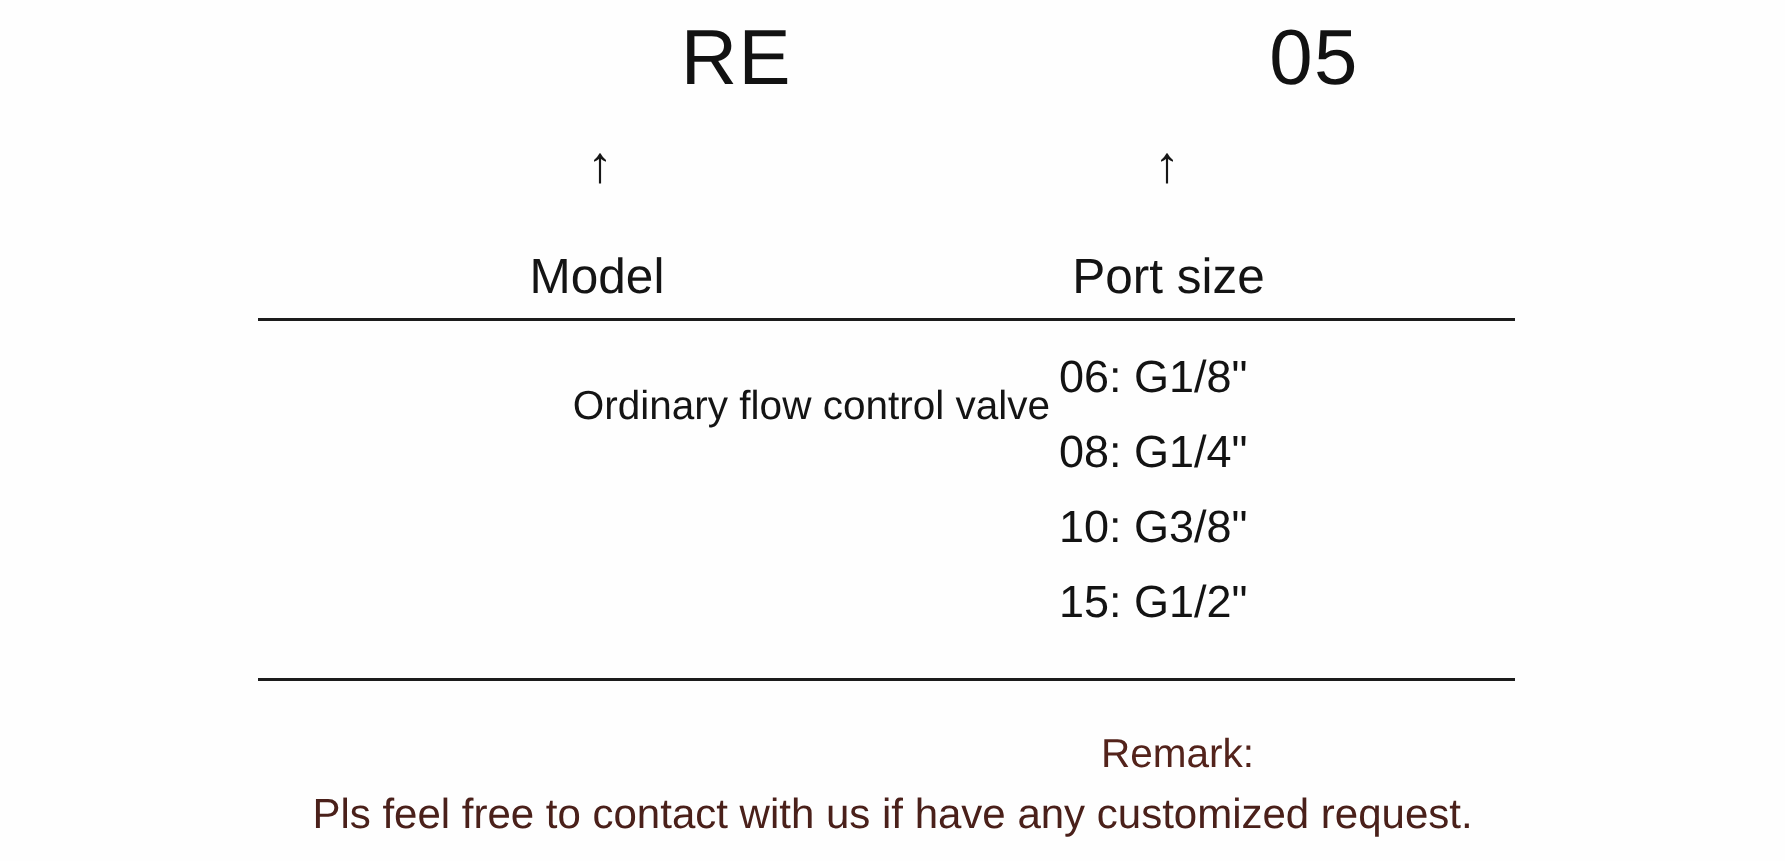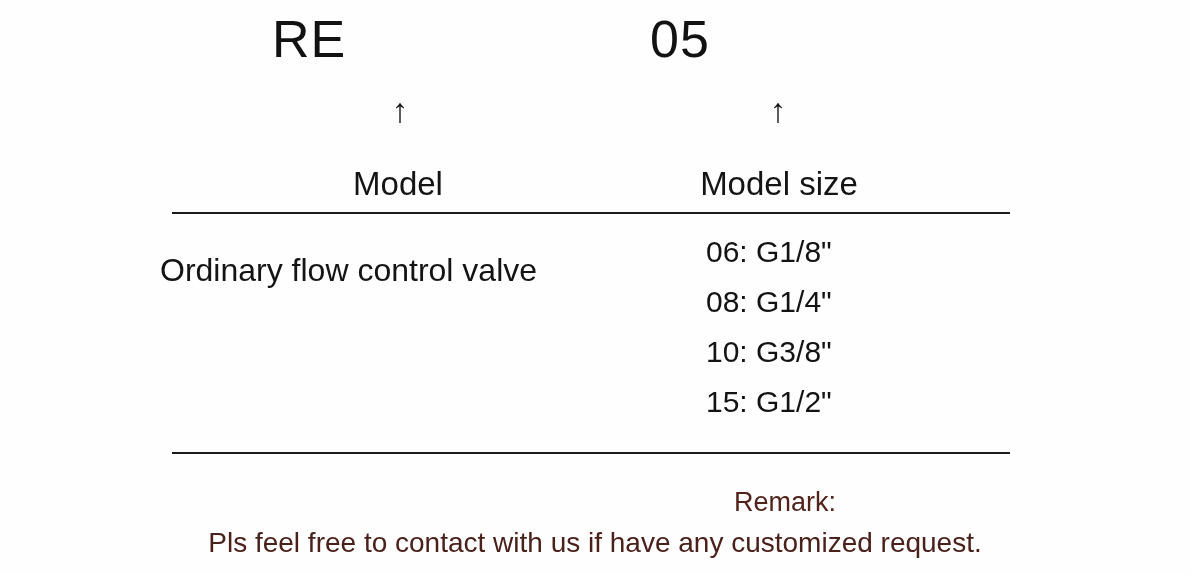--- a/index.html
+++ b/index.html
@@ -26,21 +26,21 @@
   .code-row {
     position: absolute;
     top: 8px;
     left: 0;
     width: 1190px;
     height: 70px;
   }
   .code-cell {
     position: absolute;
     top: 0;
-    text-align: left;
+    text-align: right;
     font-size: 52px;
     line-height: 62px;
     font-weight: 400;
     letter-spacing: 1px;
     color: #121212;
     white-space: nowrap;
   }
   .code-model  { left: 272px; width: 256px; }
   .code-port   { left: 650px; width: 256px; }
 
@@ -100,25 +100,25 @@
   
   .body-row {
     position: absolute;
     top: 213px;
     left: 0;
     width: 1190px;
     height: 239px;
   }
   .model-desc {
     position: absolute;
-    left: 160px;
+    left: 180px;
     top: 36px;
     width: 520px;
-    text-align: left;
-    font-size: 32px;
+    text-align: right;
+    font-size: 27px;
     line-height: 42px;
     color: #141414;
     white-space: nowrap;
   }
   .port-list {
     position: absolute;
     left: 706px;
     top: 14px;
     width: 340px;
     margin: 0;
@@ -172,21 +172,21 @@
     <div class="code-cell code-port">05</div>
   </div>
 
   <div class="arrow-row">
     <div class="arrow-cell arrow-model">↑</div>
     <div class="arrow-cell arrow-port">↑</div>
   </div>
 
   <div class="head-row">
     <div class="head-cell head-model">Model</div>
-    <div class="head-cell head-port">Model size</div>
+    <div class="head-cell head-port">Port size</div>
   </div>
 
   <div class="rule rule-top"></div>
 
   <div class="body-row">
     <div class="model-desc">Ordinary flow control valve</div>
 
     <ul class="port-list">
       <li>06: G1/8"</li>
       <li>08: G1/4"</li>

